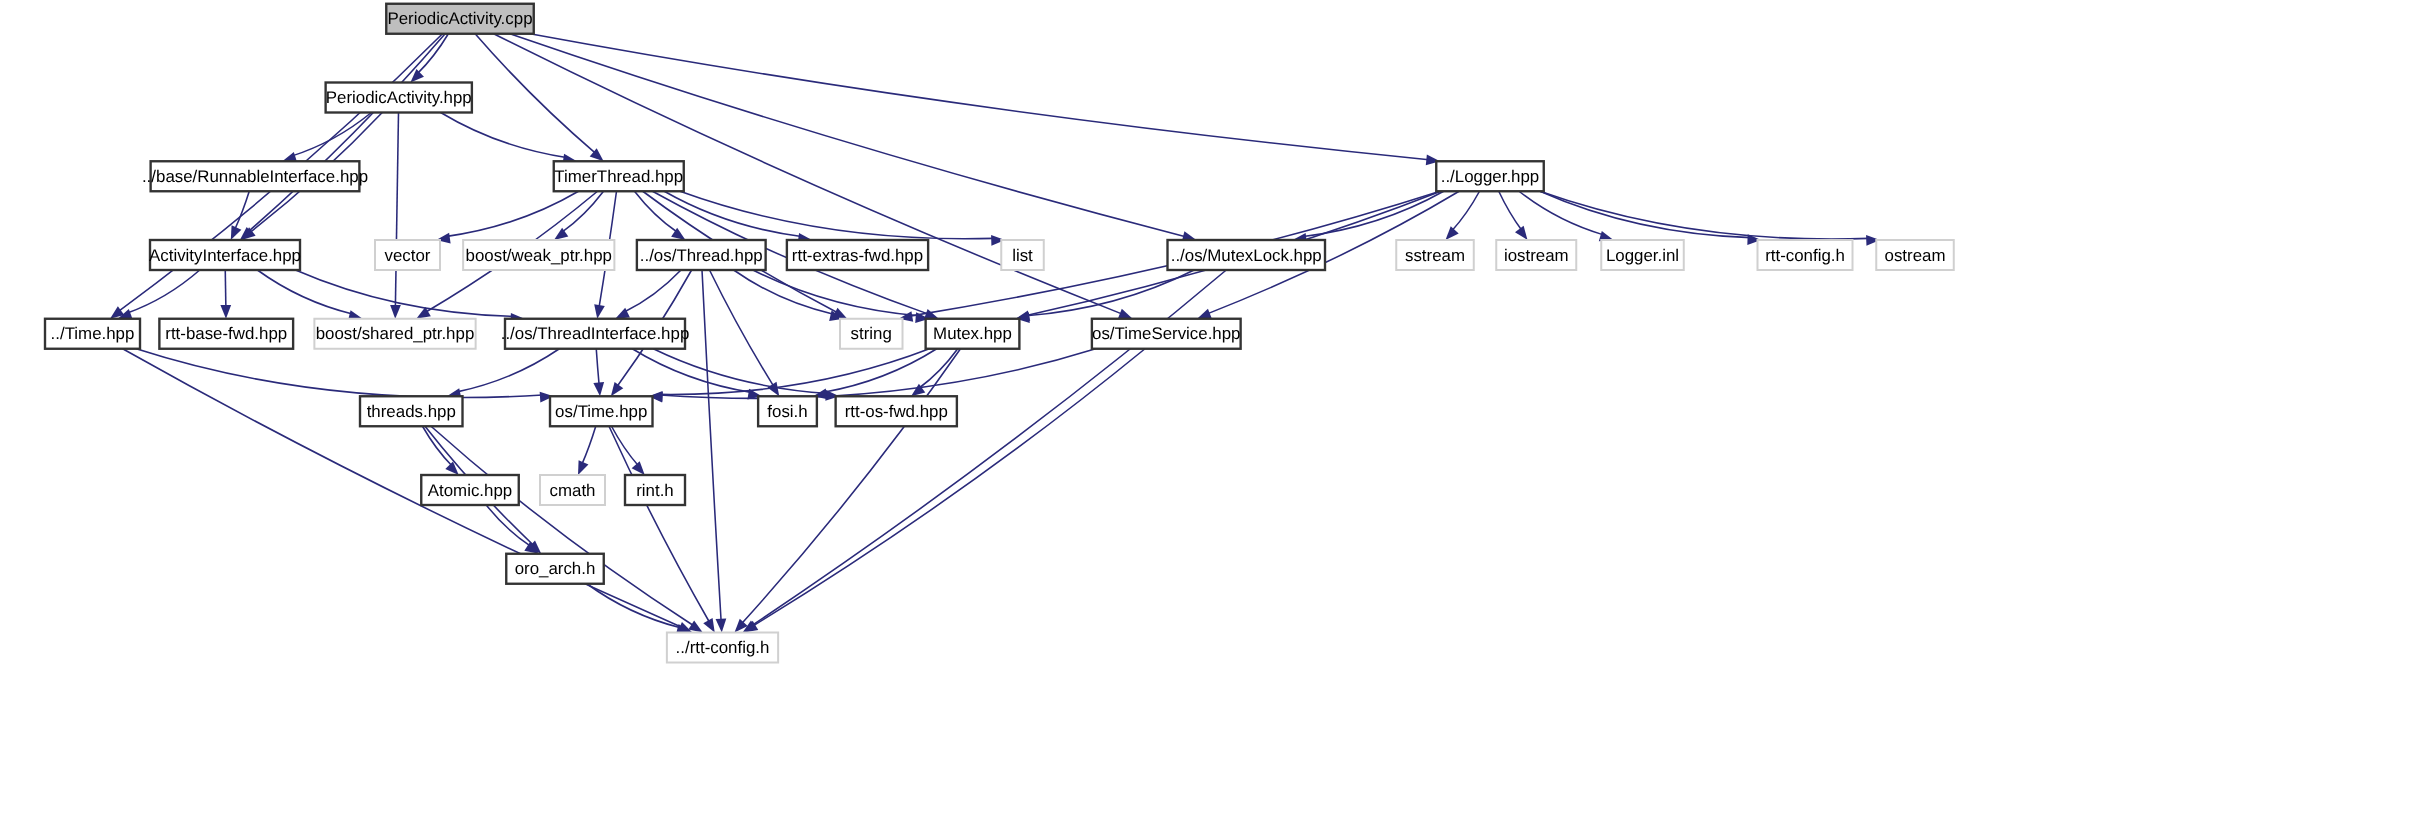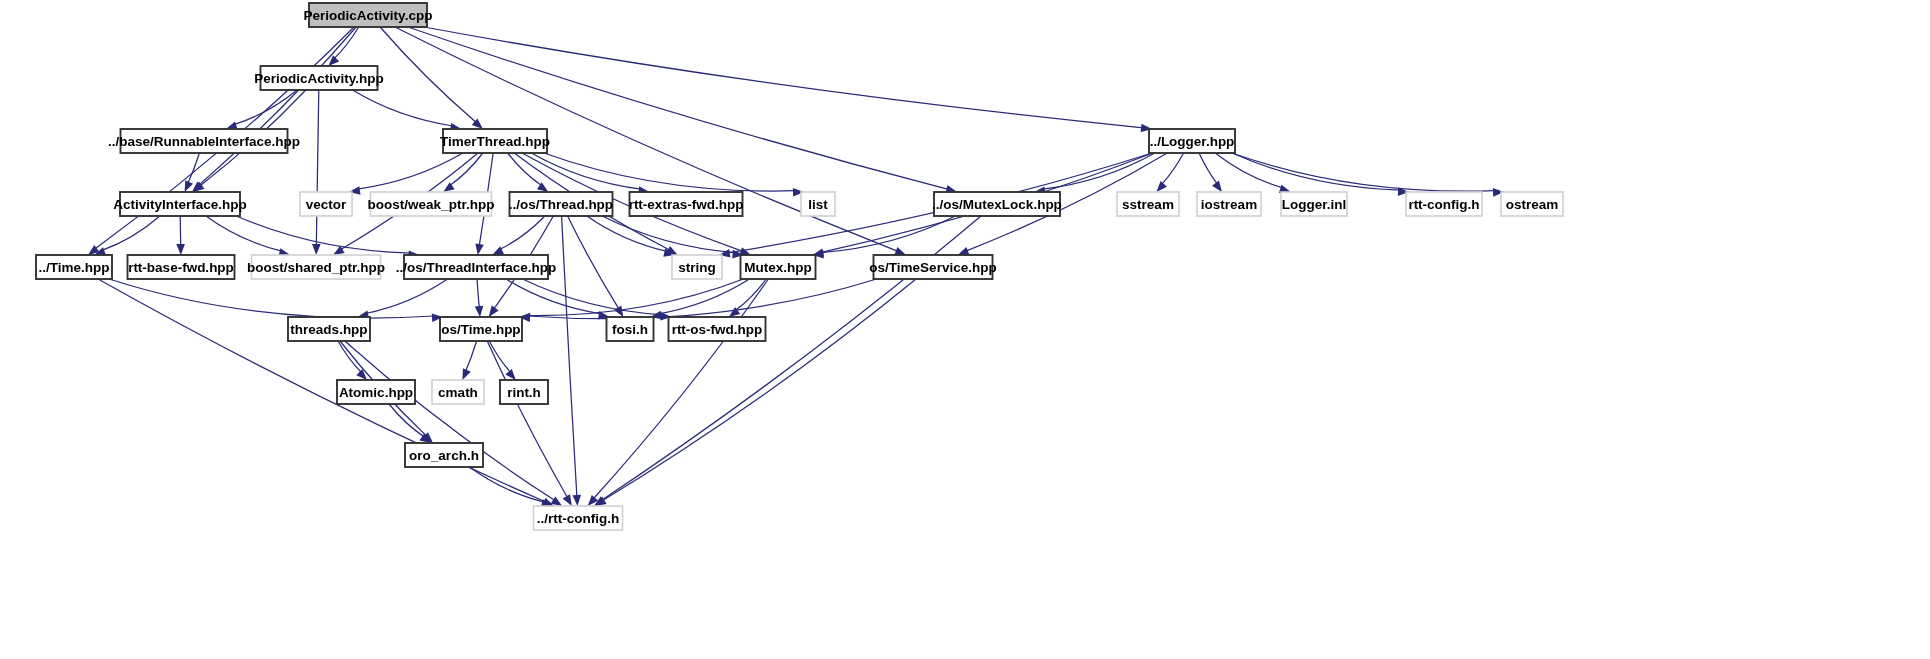--- a/index.html
+++ b/index.html
@@ -5,21 +5,21 @@
   html, body {
     margin: 0; padding: 0; background: #ffffff;
   }
   body {
     width: 1930px; height: 659px;
     font-family: "Liberation Sans", sans-serif;
     overflow: hidden;
   }
   #graph-root {
     position: relative;
-    width: 1930px; height: 659px; font-weight: bold;
+    width: 1930px; height: 659px;
   }
   svg#dep-graph {
     display: block;
     width: 1930px; height: 659px;
   }
   .node-box {
     fill: #ffffff;
     stroke-width: 1.6;
   }
   .node-box.solid    { stroke: #333333; stroke-width: 1.9; }

